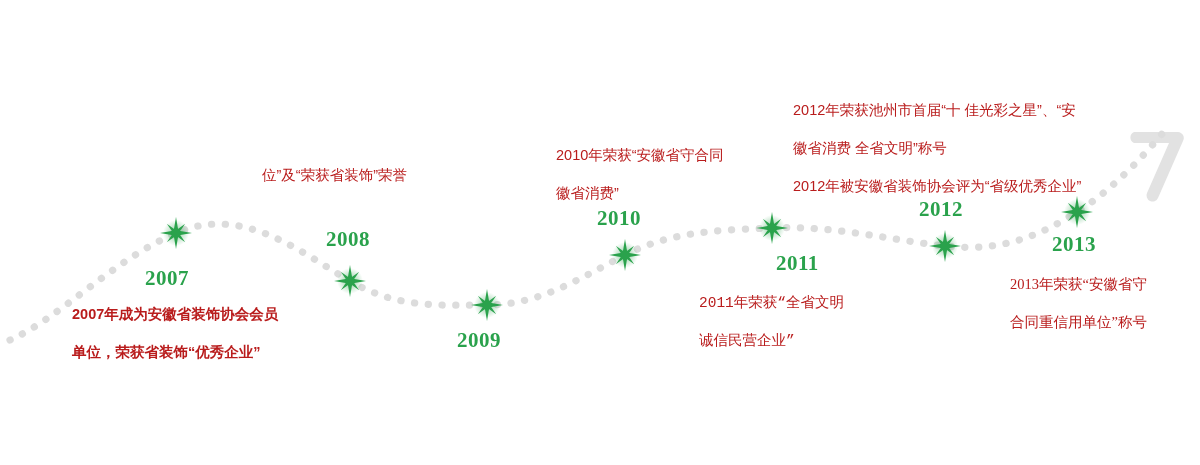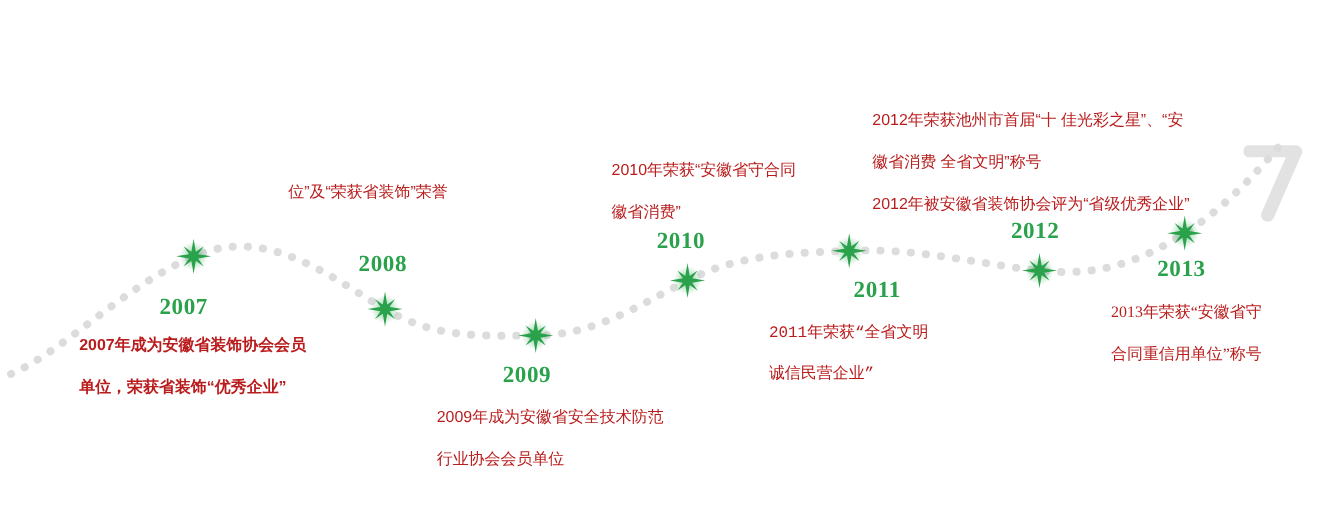--- a/index.html
+++ b/index.html
@@ -127,24 +127,20 @@
     <span class="cline">2007年成为安徽省装饰协会会员</span>
     <span class="cline">单位，荣获省装饰“优秀企业”</span>
   </div>
 
   <div class="year-label" style="left:326px; top:229px;">2008</div>
   <div class="caption" style="left:262px; top:156px;">
     <span class="cline">位”及“荣获省装饰”荣誉</span>
   </div>
 
   <div class="year-label" style="left:457px; top:330px;">2009</div>
-  <div class="caption" style="left:397px; top:361px;">
-    <span class="cline">2009年成为安徽省安全技术防范</span>
-    <span class="cline">行业协会会员单位</span>
-  </div>
 
   <div class="year-label" style="left:597px; top:208px;">2010</div>
   <div class="caption" style="left:556px; top:136px;">
     <span class="cline">2010年荣获“安徽省守合同</span>
     <span class="cline">徽省消费”</span>
   </div>
 
   <div class="year-label" style="left:776px; top:253px;">2011</div>
   <div class="caption" style="left:699px; top:284px;font-family:Liberation Mono, monospace;">
     <span class="cline">2011年荣获“全省文明</span>

